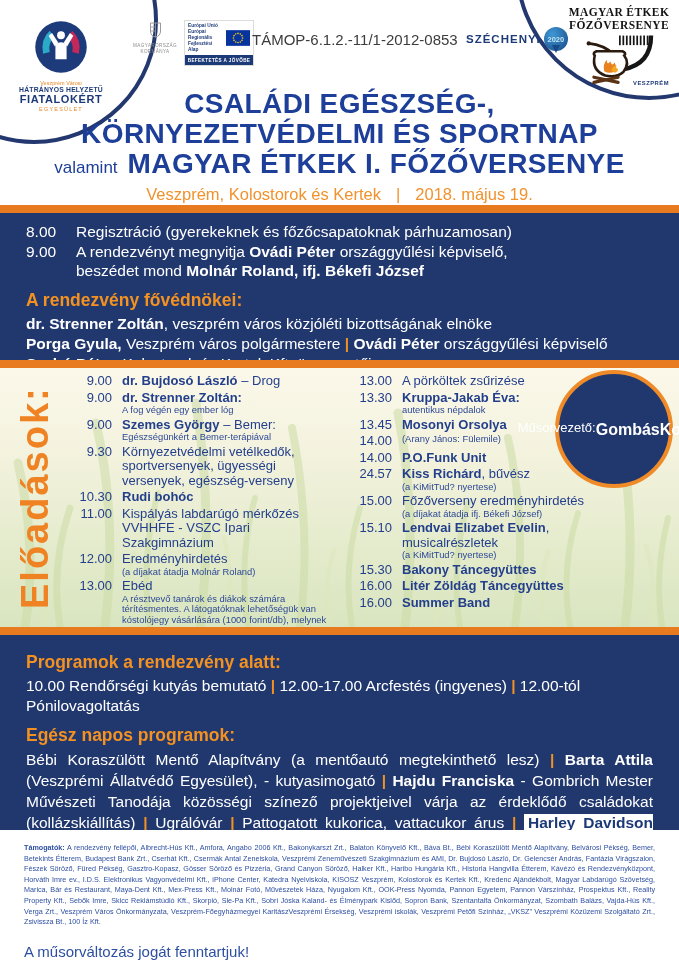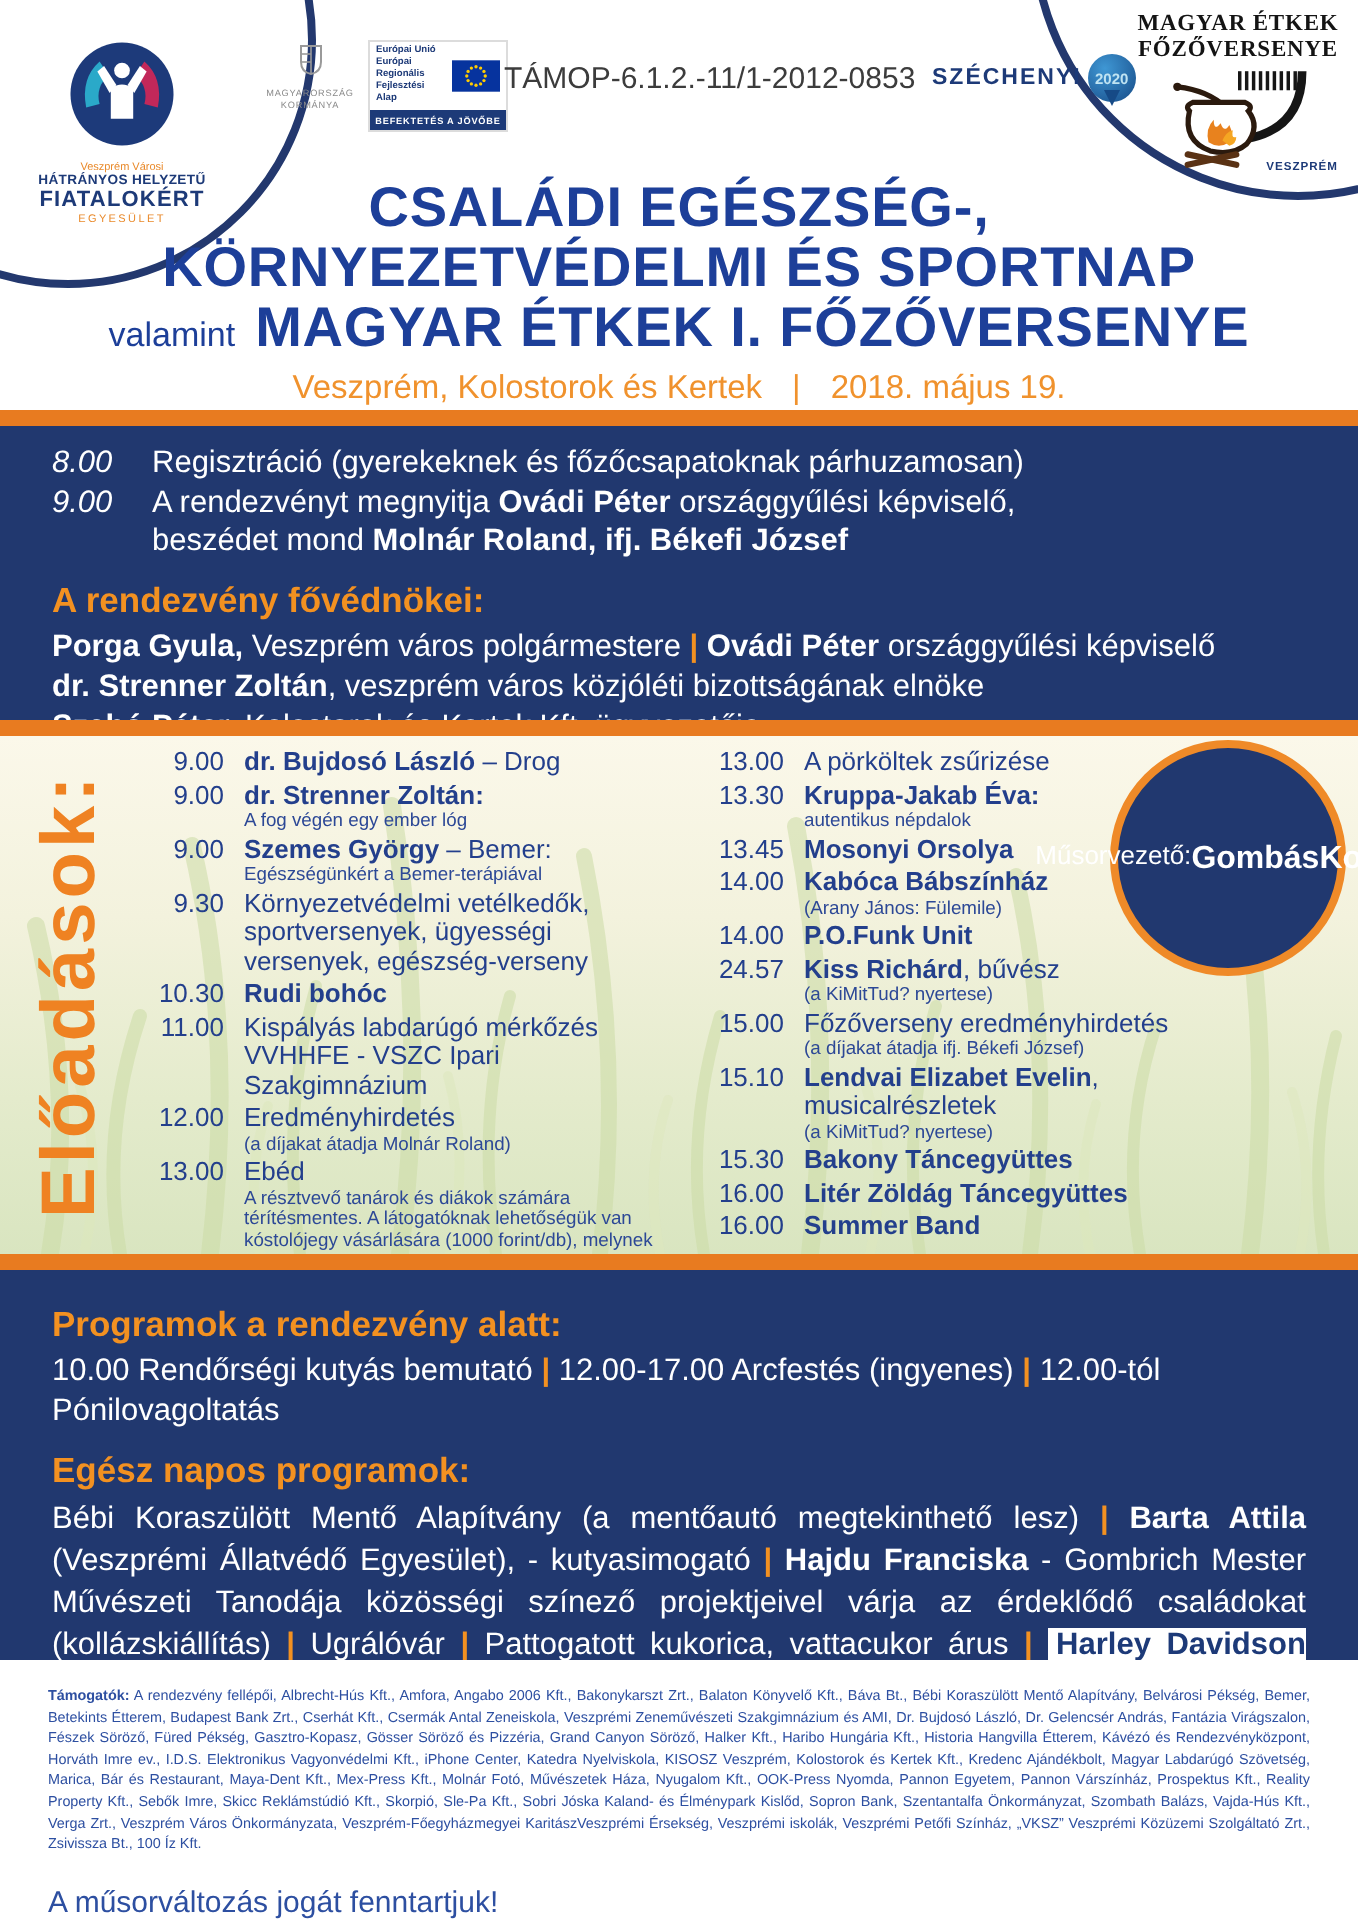--- a/index.html
+++ b/index.html
@@ -47,21 +47,21 @@
   
   .bar{height:8px;background:#e87b20;}
   .blue{background:#21386f;}
   .b{font-weight:bold;}
   .o{color:#f39121;font-weight:bold;}
   .hl{background:#fff;color:#1d3a78;font-weight:bold;padding:0 4px;}
   .oheading{color:#f39121;font-weight:bold;font-size:17.5px;margin:9px 0 3px;}
   
   .opening{height:147px;padding:9px 26px 0;box-sizing:border-box;overflow:hidden;}
   .srow{display:flex;gap:14px;font-size:15.5px;line-height:19.5px;color:#fff;}
-  .srow .time{width:36px;flex:none;font-style:italic;}
+  .srow .time{width:36px;flex:none;}
   .patron{font-size:15.5px;line-height:20px;color:#fff;}
   
   .mid{height:259px;position:relative;overflow:hidden;
     background:linear-gradient(180deg,#fbf8ea 0%,#f3f2dd 35%,#e4ebcc 70%,#d9e5c0 100%);}
   .grass{position:absolute;inset:0;width:100%;height:100%;}
   .vlabel{position:absolute;left:14px;top:0;height:100%;display:flex;align-items:center;justify-content:center;
     writing-mode:vertical-rl;transform:rotate(180deg);font-size:38px;font-weight:bold;color:#ef8222;
     letter-spacing:2px;z-index:2;}
   .col{position:absolute;top:6px;z-index:2;}
   .col-left{left:70px;width:272px;}
@@ -209,22 +209,22 @@
           <span class="time">9.00</span>
           <div><span>A rendezvényt megnyitja </span><span class="b ">Ovádi Péter</span><span> országgyűlési képviselő,</span></div>
         </div>
         <div class="srow">
           <span class="time"></span>
           <div><span>beszédet mond </span><span class="b ">Molnár Roland, ifj. Békefi József</span></div>
         </div>
       </div>
     <div class="oheading">A rendezvény fővédnökei:</div>
     <div id="patrons">
+        <div class="patron"><span class="b ">dr. Strenner Zoltán</span><span>, veszprém város közjóléti bizottságának elnöke</span></div>
         <div class="patron"><span class="b ">Porga Gyula,</span><span> Veszprém város polgármestere </span><span class="o "> | </span><span class="b "> Ovádi Péter</span><span> országgyűlési képviselő</span></div>
-        <div class="patron"><span class="b ">dr. Strenner Zoltán</span><span>, veszprém város közjóléti bizottságának elnöke</span></div>
         <div class="patron"><span class="b ">Szabó Péter,</span><span> Kolostorok és Kertek Kft. ügyvezetője</span></div>
       </div>
   </section>
 
   <div class="bar"></div>
 
   <section class="mid">
     <svg class="grass" viewBox="0 0 679 259" preserveAspectRatio="none">
       <g fill="none" stroke="#ccdca6" stroke-linecap="round" opacity="0.55">
         <path d="M25 259 Q38 180 18 95" stroke-width="9"></path>
@@ -323,21 +323,20 @@
         </div>
         <div class="prow">
           <span class="ptime">13.45</span>
           <div class="pbody">
             <div class="pmain"><span class="b ">Mosonyi Orsolya</span></div>
           </div>
         </div>
         <div class="prow">
           <span class="ptime">14.00</span>
           <div class="pbody">
-            <div class="pmain"><span class="b ">Kabóca Bábszínház</span></div>
             <div class="psub">(Arany János: Fülemile)</div>
           </div>
         </div>
         <div class="prow">
           <span class="ptime">14.00</span>
           <div class="pbody">
             <div class="pmain"><span class="b ">P.O.Funk Unit</span></div>
           </div>
         </div>
         <div class="prow">

